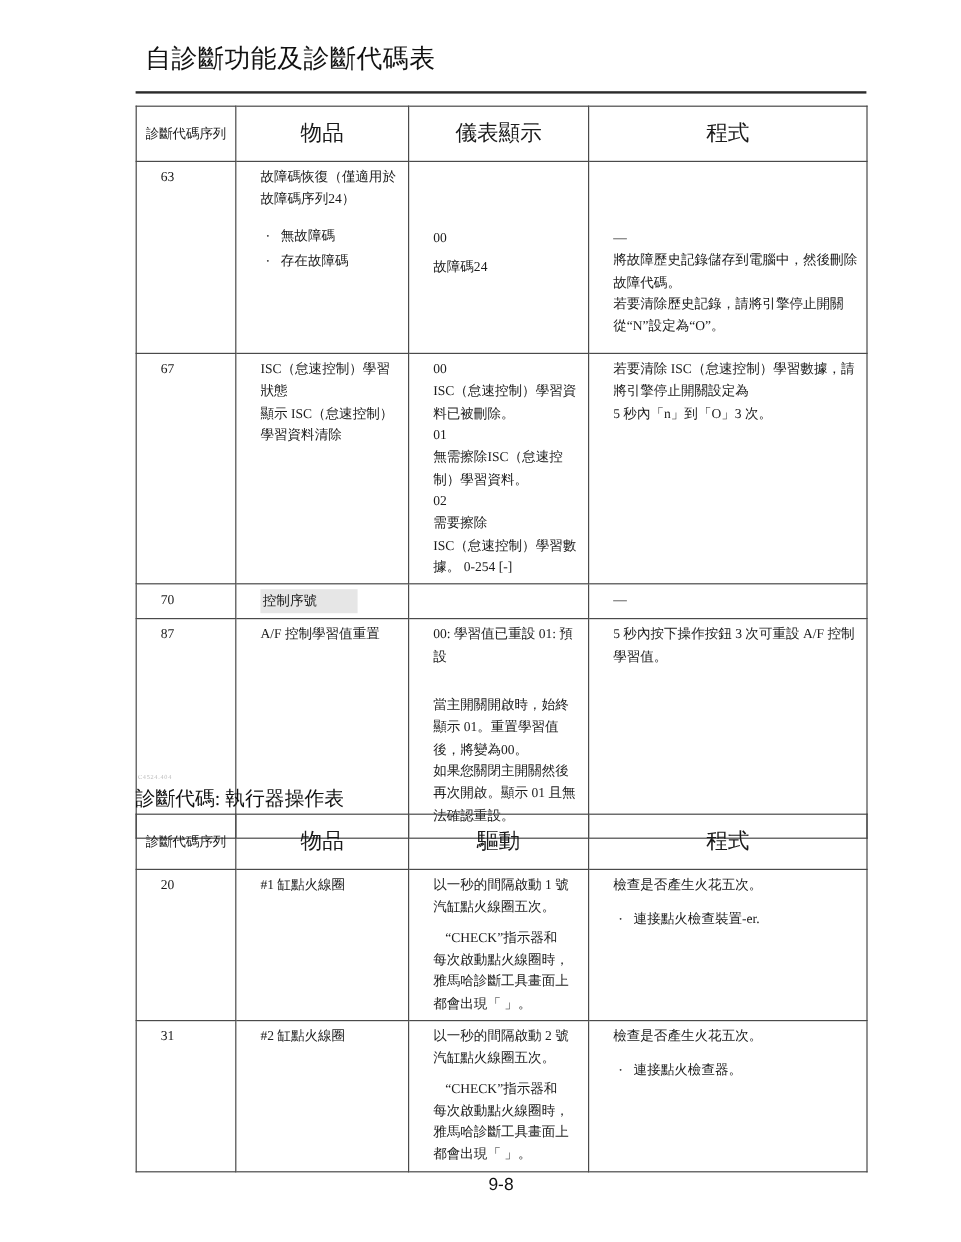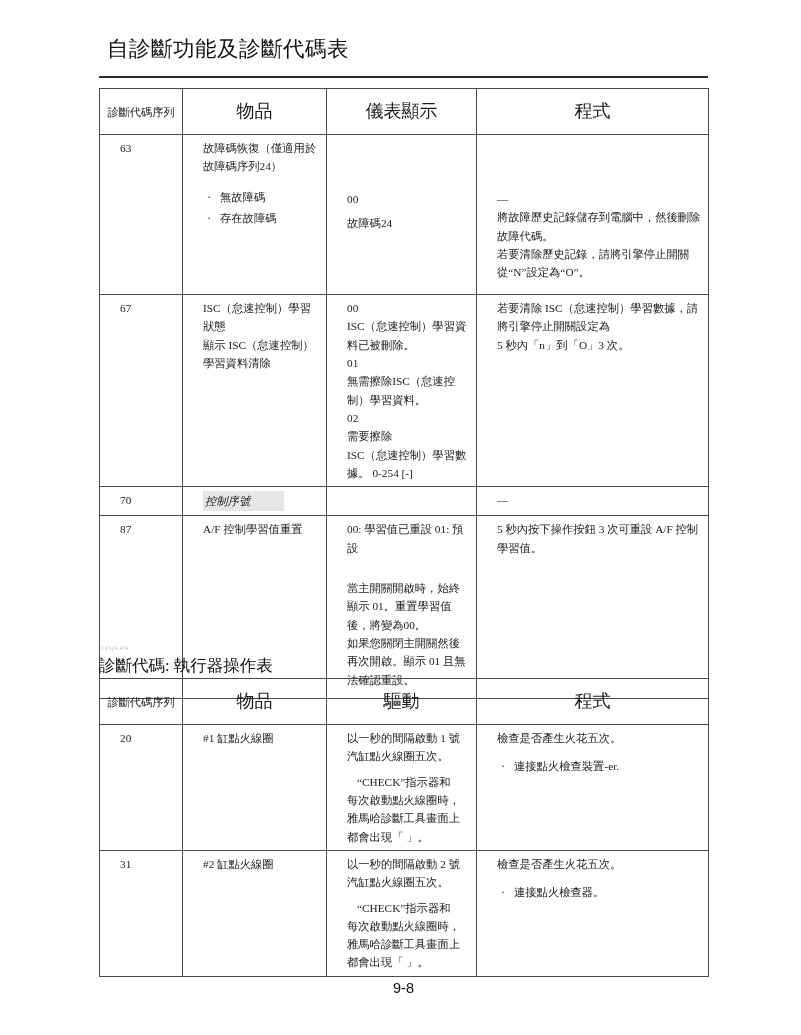--- a/index.html
+++ b/index.html
@@ -10,21 +10,21 @@
   body {
     width: 801px;
     height: 1035px;
     position: relative;
     font-family: "Liberation Serif", "DejaVu Serif", serif;
     color: #1a1a1a;
     overflow: hidden;
   }
   .page {
     position: absolute;
-    left: 3px; top: 0;
+    left: 17px; top: 0;
     width: 691px;
     height: 1035px;
   }
 
   
   .doc-title {
     position: absolute;
     left: 104px;
     top: 34px;
     font-size: 21.5px;
@@ -104,21 +104,20 @@
 
   .dash {
     display: block;
     letter-spacing: 0;
   }
 
   .hl {
     background: #e6e6e6;
     padding: 1px 34px 1px 2px;
     display: inline-block;
-    font-style: italic;
   }
 
   .indent-quote { padding-left: 10px; }
 
   
   .sub-title {
     position: absolute;
     left: 96px;
     top: 655px;
     font-size: 16.5px;

